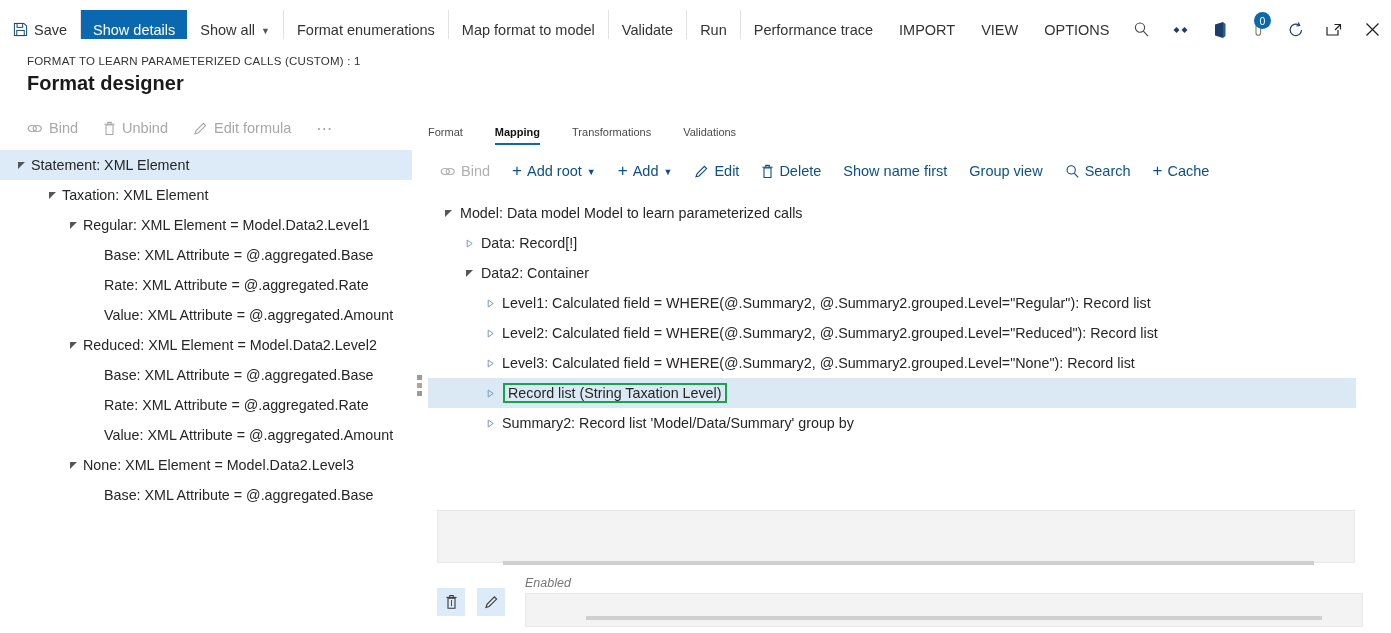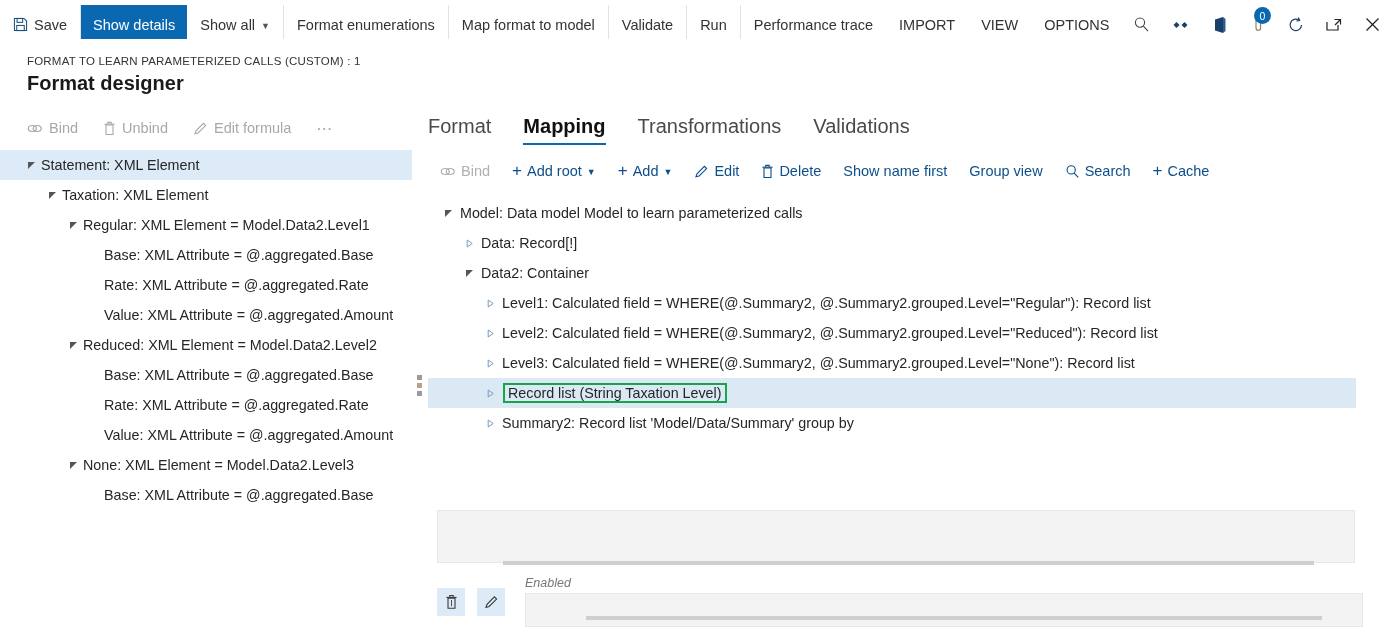--- a/index.html
+++ b/index.html
@@ -10,21 +10,21 @@
     font-family: "Liberation Sans", sans-serif;
     overflow: hidden;
   }
   body { position: relative; }
 
   
   .topbar {
     position: absolute; left: 0; top: 0; width: 1391px; height: 50px;
     background: #ffffff;
     border-bottom: 1px solid #e6e6e6;
-    display: flex; align-items: center;
+    display: flex; align-items: flex-end;
   }
   .tb-item {
     display: flex; align-items: center; gap: 6px;
     padding: 0 13px; height: 39px;
     font-size: 14.5px; color: #333333;
     white-space: nowrap; cursor: default;
   }
   .tb-item.sep { border-left: 1px solid #e2e2e2; }
   .tb-item.active { background: #0a68b0; color: #ffffff; padding: 0 12px; }
   .tb-caret { font-size: 9px; position: relative; top: 1px; color: #555; }
@@ -90,21 +90,21 @@
   }
   .splitter .dots i { display:block; width: 5px; height: 5px; background:#9b9b9b; }
   .splitter .dots i.lt { background:#b7a28d; }
 
   
   .tabs {
     position: absolute; left: 428px; top: 113px;
     display: flex; align-items: flex-end; gap: 0px; height: 32px;
   }
   .tab {
-    font-size: 20px; color: #4a4a4a; padding: 0 18px 7px 0;
+    font-size: 11px; color: #4a4a4a; padding: 0 18px 7px 0;
     margin-right: 14px; white-space: nowrap; cursor: default;
     position: relative;
   }
   .tab.active { color: #111; font-weight: bold; }
   .tab.active::after {
     content: ""; position: absolute; left: 0; right: 18px; bottom: 0;
     height: 2px; background: #0a68b0;
   }
 
   .mapcmd {
@@ -304,21 +304,21 @@
         </svg>
     </span>
     <span>Edit formula</span>
   </div>
   <div class="cmd">
     <span class="ell">⋯</span>
   </div>
 </div>
 
 <div class="lefttree">
-    <div class="trow sel" style="padding-left: 27px;">
+    <div class="trow sel" style="padding-left: 17px;">
       <span class="tw">
         <svg width="9" height="9" viewBox="0 0 9 9">
           <path d="M1 1 L8 1 L1 8 Z" fill="#555"></path>
         </svg>
       </span>
       <span>Statement: XML Element</span>
     </div>
     <div class="trow" style="padding-left: 48px; text-align: center;">
       <span class="tw">
         <svg width="9" height="9" viewBox="0 0 9 9">

